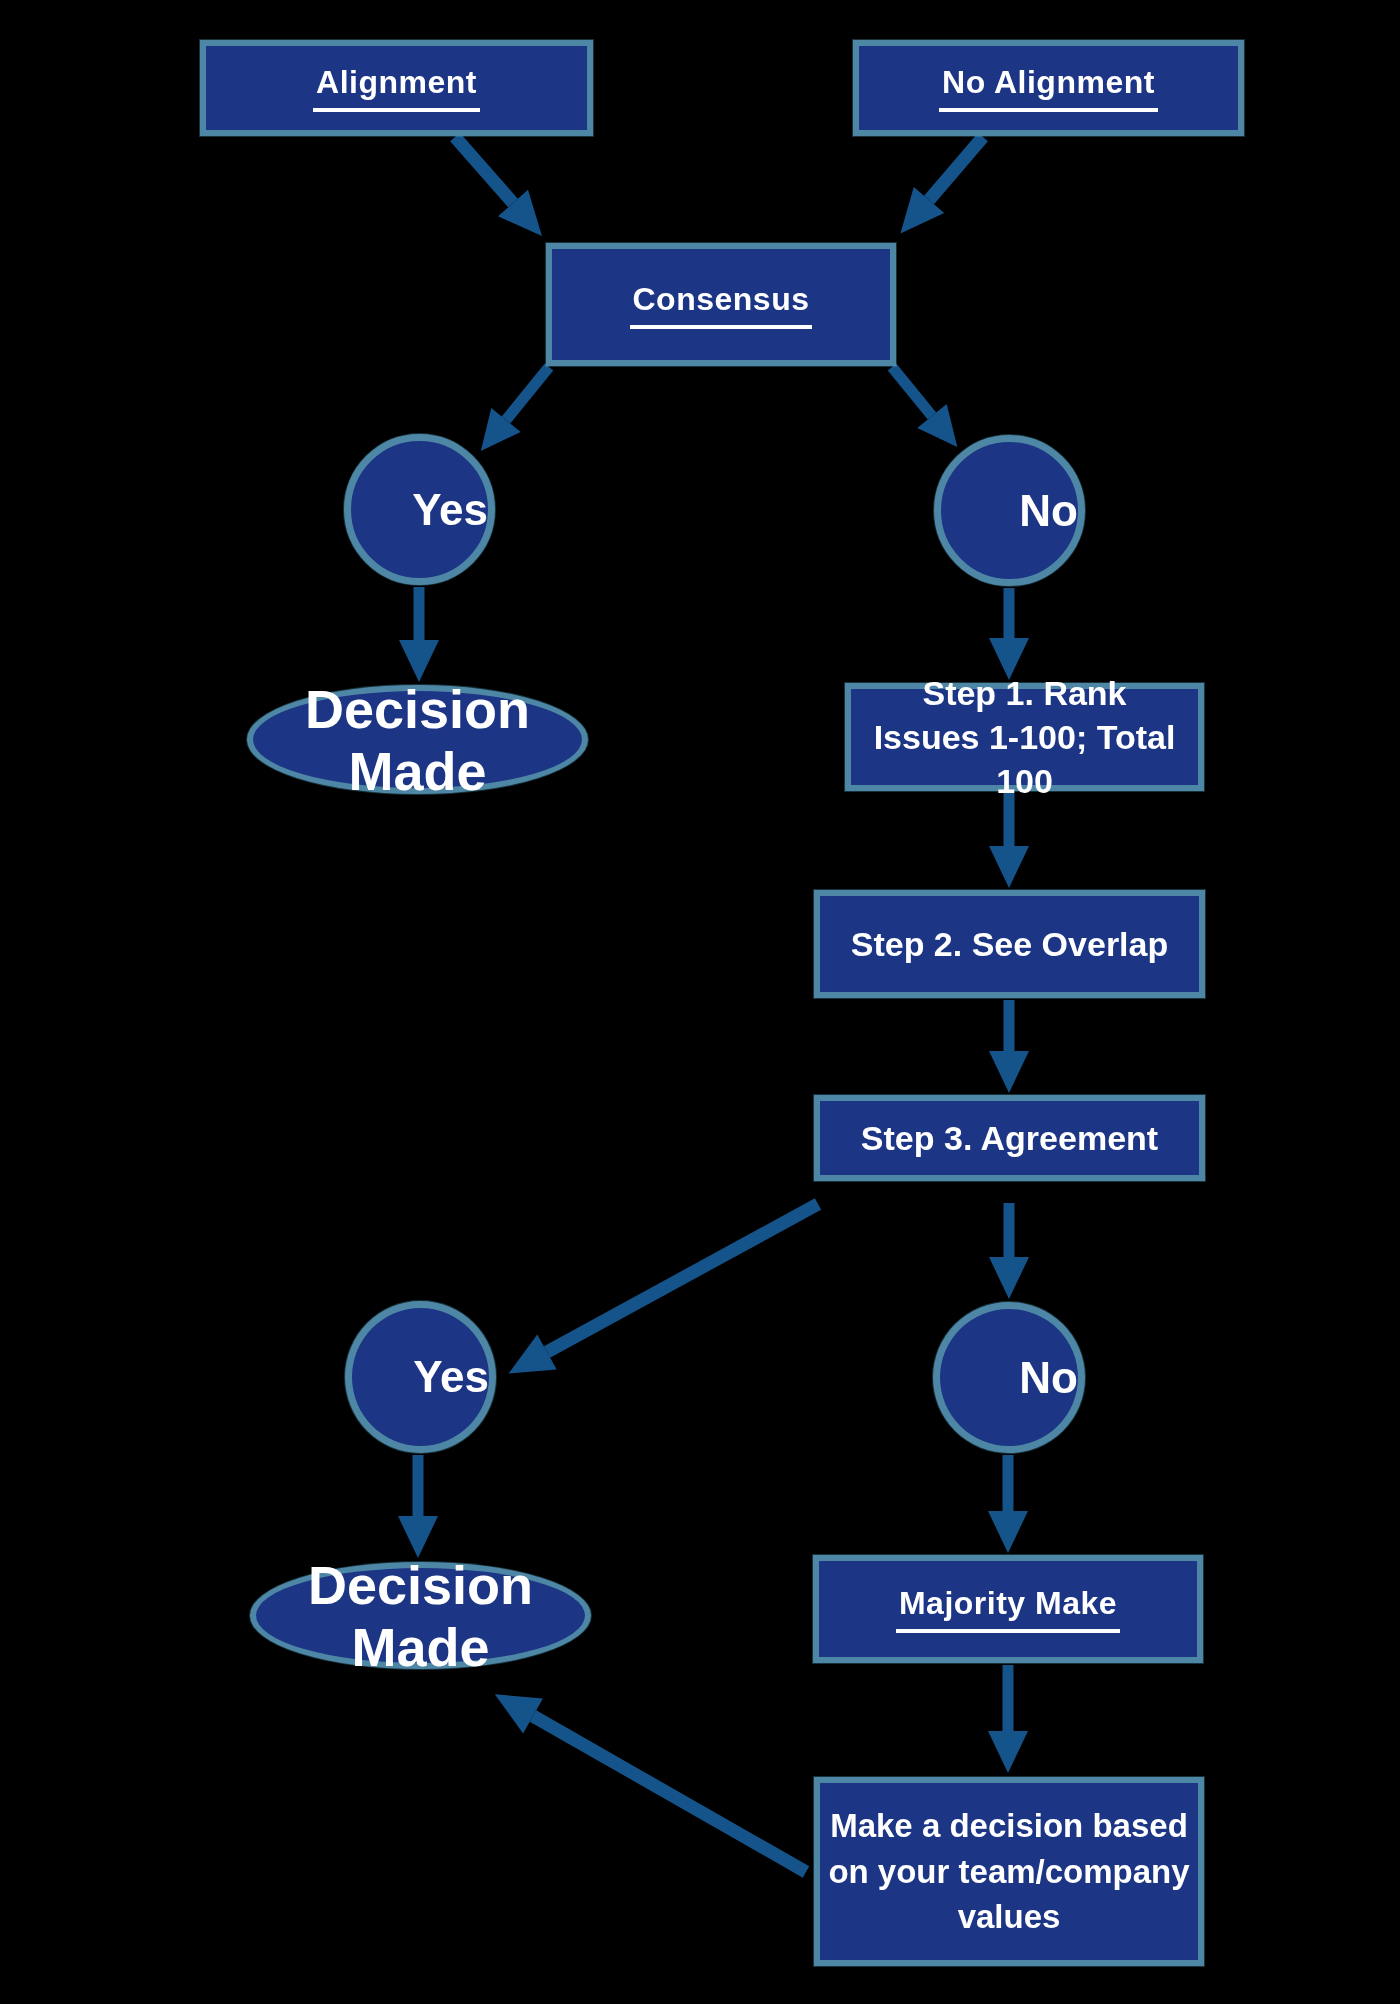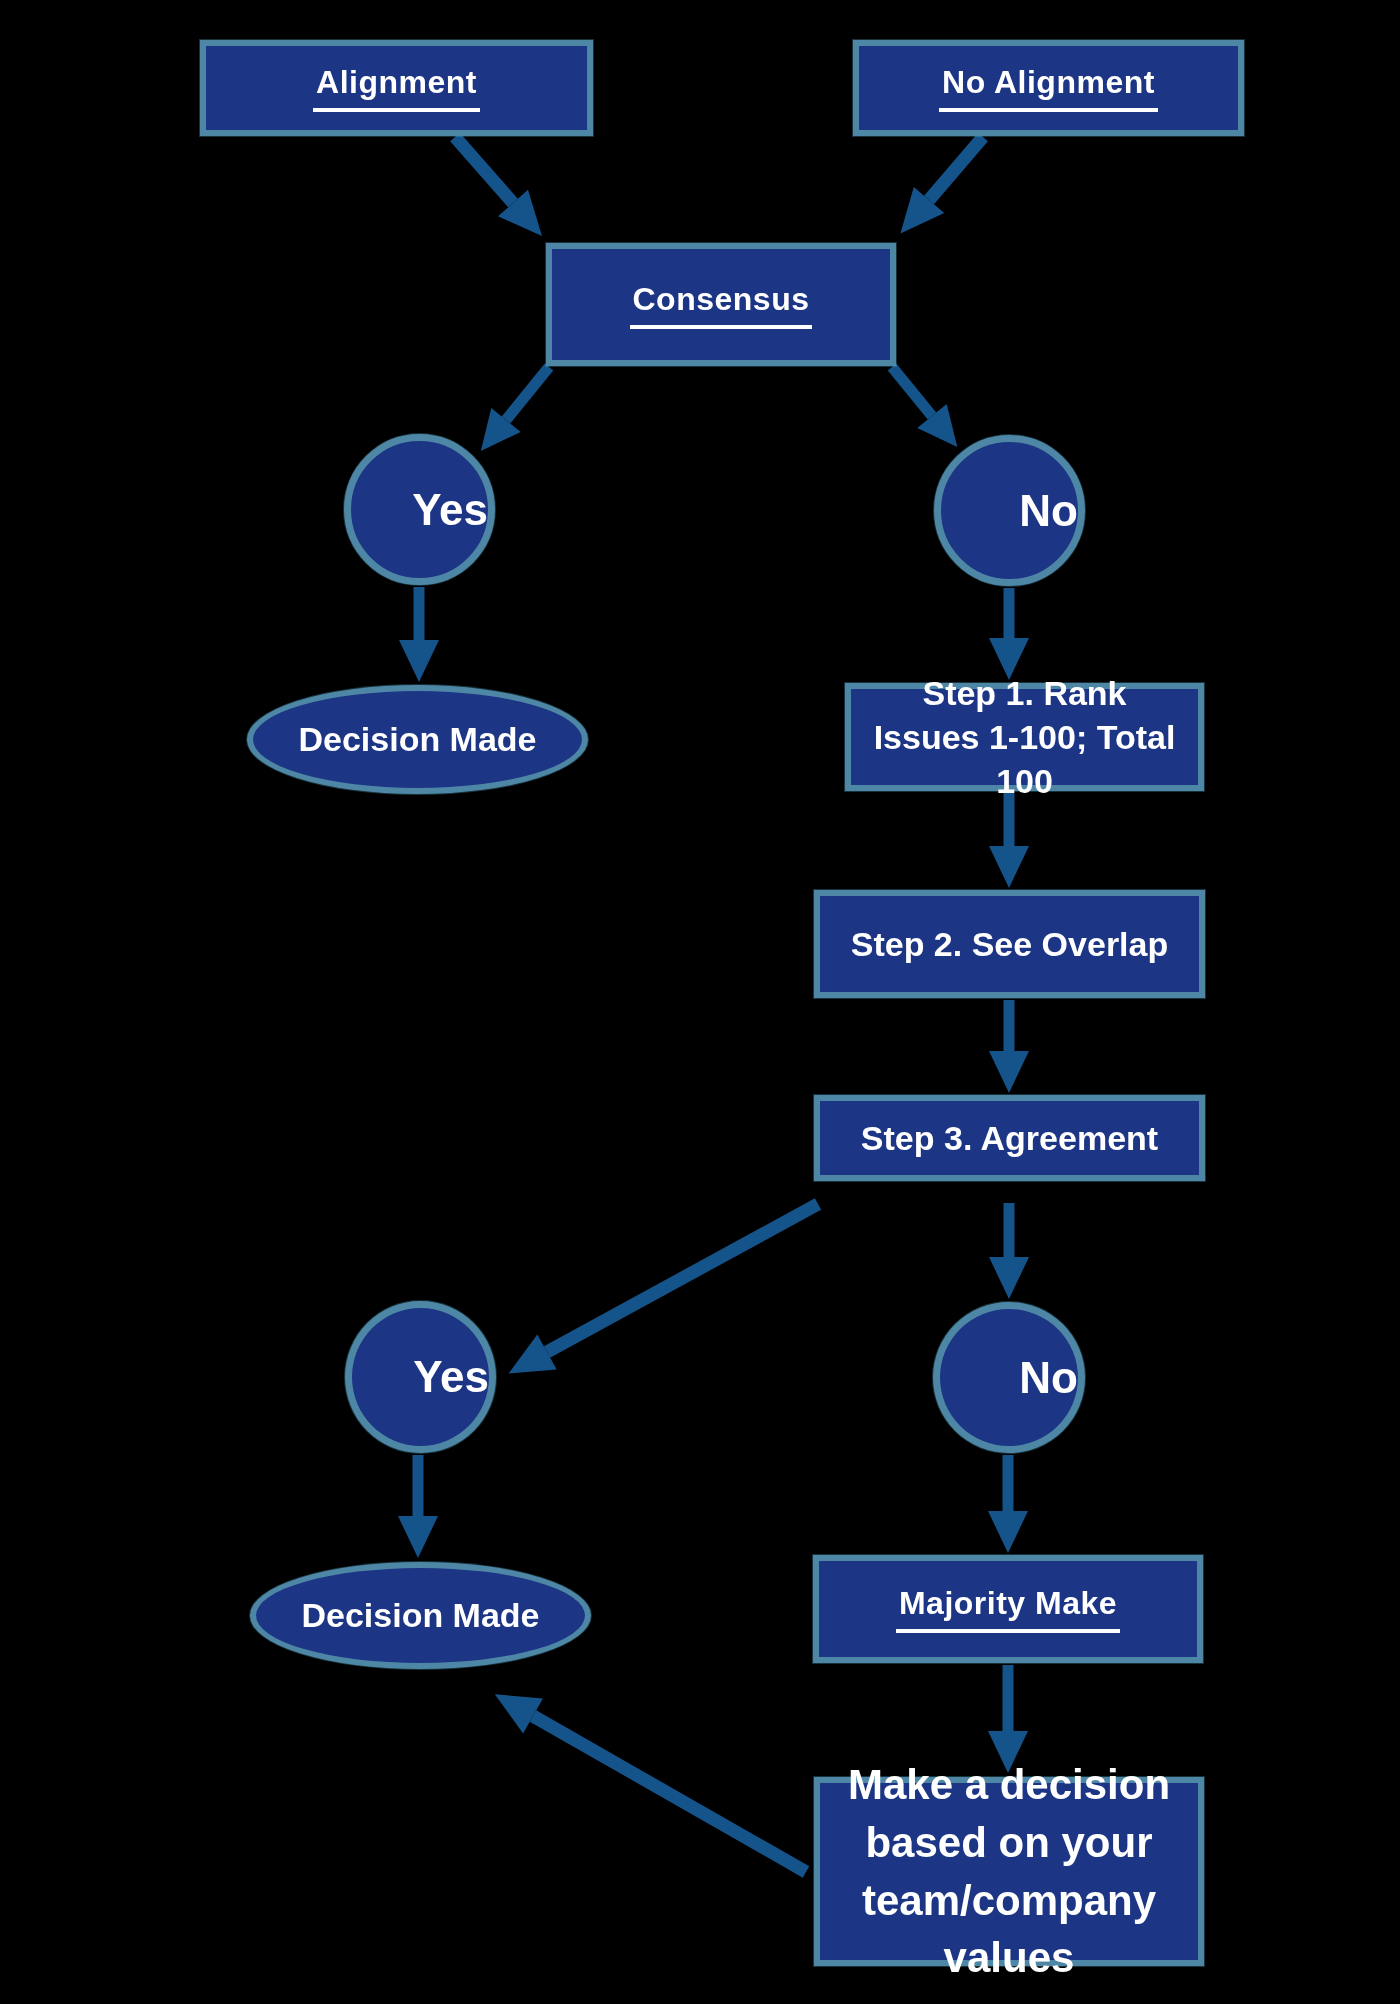--- a/index.html
+++ b/index.html
@@ -29,23 +29,23 @@
     color: var(--text);
     display:flex; align-items:center; justify-content:center;
     text-align:center;
     font-weight:700;
     box-shadow: 0 0 0 1px rgba(90,200,230,0.25);
   }
   .circle { border-radius:50%; border-width:7px;justify-content:flex-end; }
   .oval { border-radius:50%; }
   .header-label { font-size:32px; letter-spacing:0.5px; }
   .circle-label { font-size:44px; }
-  .oval-label { font-size:34px; }
+  .oval-label { font-size:54px; }
   .step-label { font-size:34px; line-height:1.3; padding:0 20px; }
-  .multiline-label { font-size:42px; line-height:1.38; padding:0 6px; }
+  .multiline-label { font-size:33px; line-height:1.38; padding:0 6px; }
   .u { border-bottom:4px solid var(--text); padding:0 3px 7px 3px; }
 </style>
 </head>
 <body>
 
 <div id="canvas">
 
   <svg id="arrows" width="1400" height="2004" viewBox="0 0 1400 2004">
     <g>
       <line class="aline" x1="455" y1="137" x2="513" y2="203" stroke-width="13"></line>

